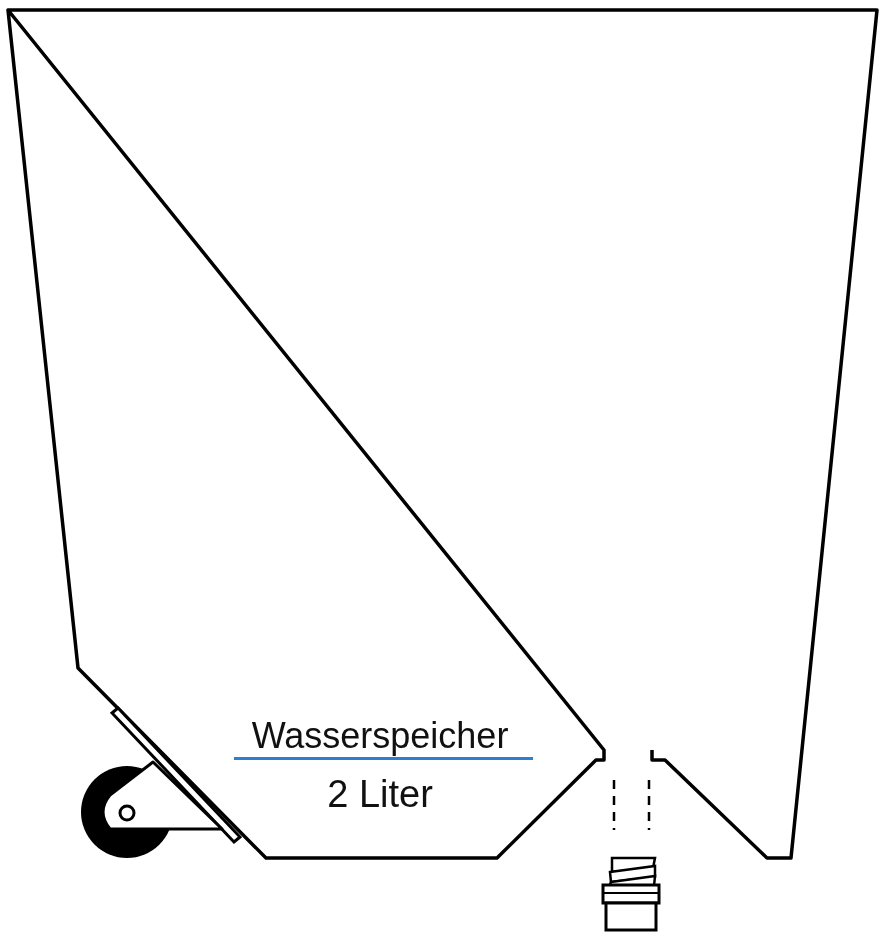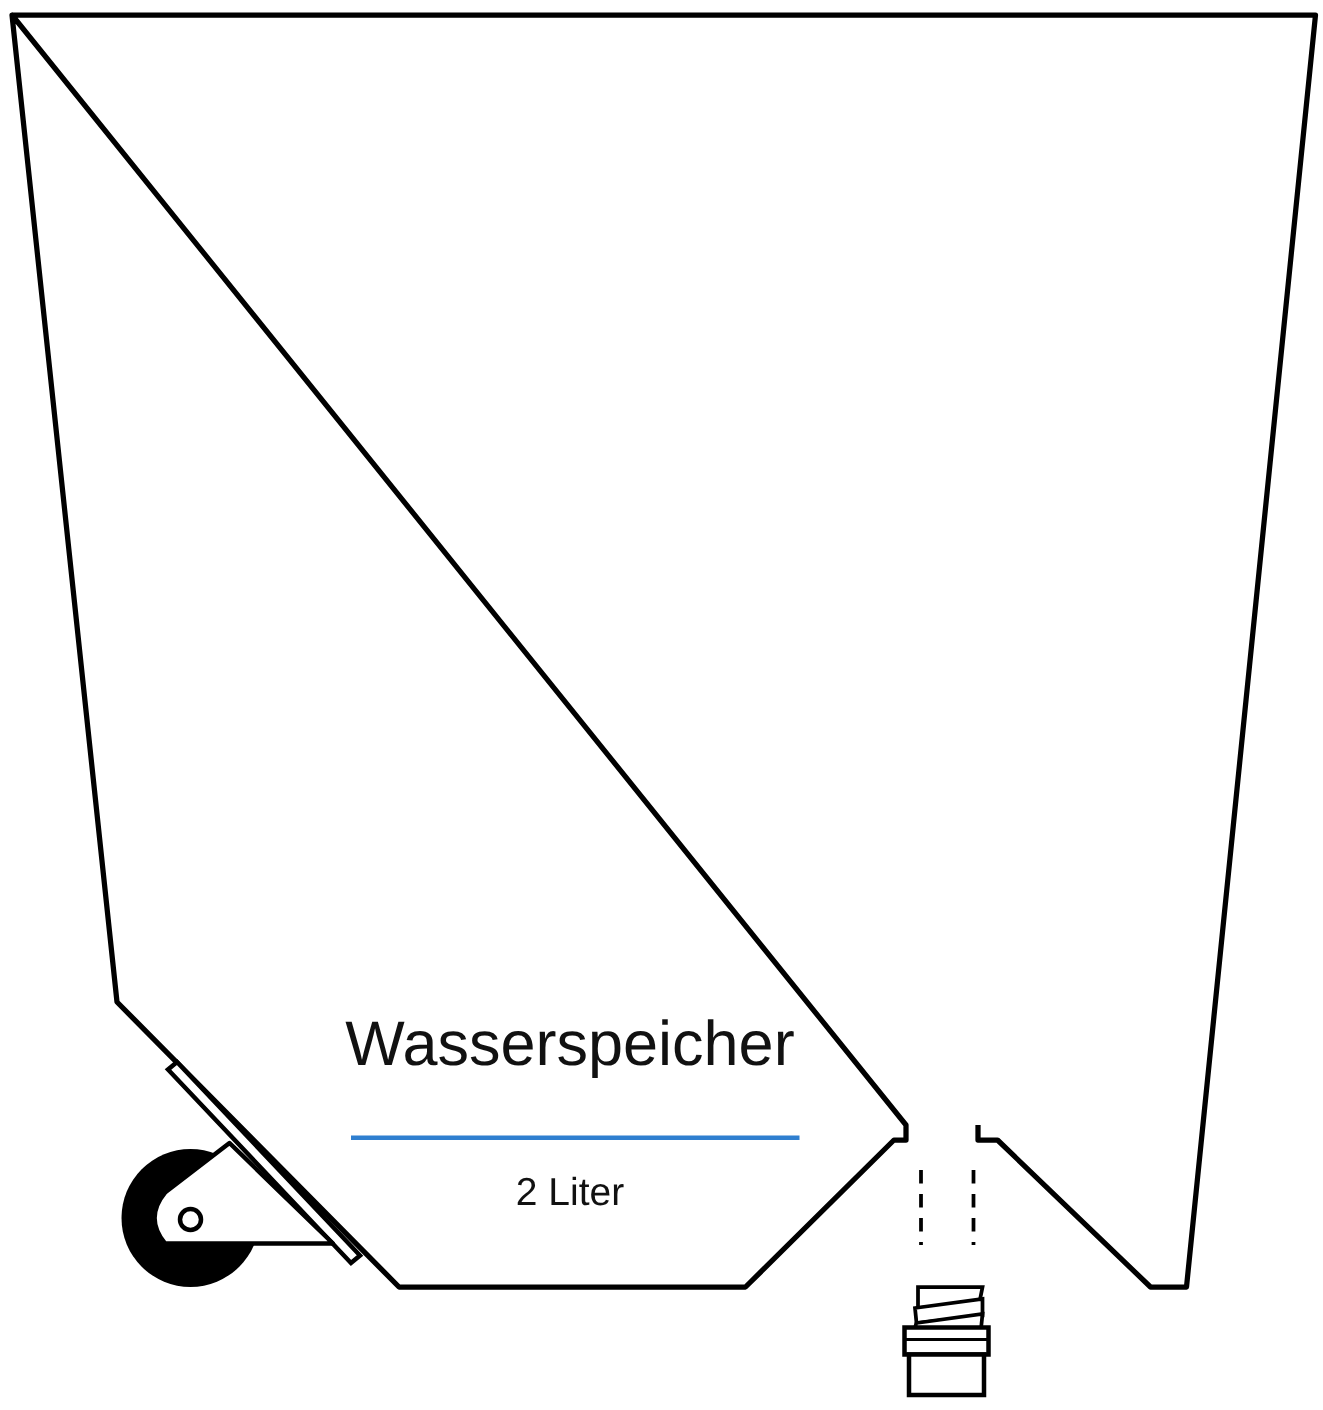--- a/index.html
+++ b/index.html
@@ -5,22 +5,22 @@
     html, body { margin: 0; padding: 0; background: #ffffff; }
     body { width: 882px; height: 940px; position: relative; overflow: hidden; }
     svg { position: absolute; left: 0; top: 0; }
     .label {
       position: absolute;
       font-family: "Liberation Sans", sans-serif;
       color: #111111;
       text-align: center;
       white-space: nowrap;
     }
-    .title { left: 210px; top: 672px; width: 340px; font-size: 42px; line-height: 48px; }
-    .capacity { left: 210px; top: 770px; width: 340px; font-size: 26px; line-height: 48px; }
+    .title { left: 210px; top: 712px; width: 340px; font-size: 36px; line-height: 48px; }
+    .capacity { left: 210px; top: 770px; width: 340px; font-size: 38px; line-height: 48px; }
     .divider { position: absolute; left: 234px; top: 757px; width: 299px; height: 3px; background: #2f7fd0; }
   </style>
 </head>
 <body>
 
 <svg width="882" height="940" viewBox="0 0 882 940">
 
   <path d="M 8 10 L 877 10 L 791 858 L 767 858 L 665 760 L 652 760 L 652 750
            M 604 750 L 604 760 L 596 760 L 497 858 L 266 858 L 78 668 L 8 10 Z" fill="none" stroke="#000" stroke-width="3.5" stroke-linejoin="round"></path>
 

